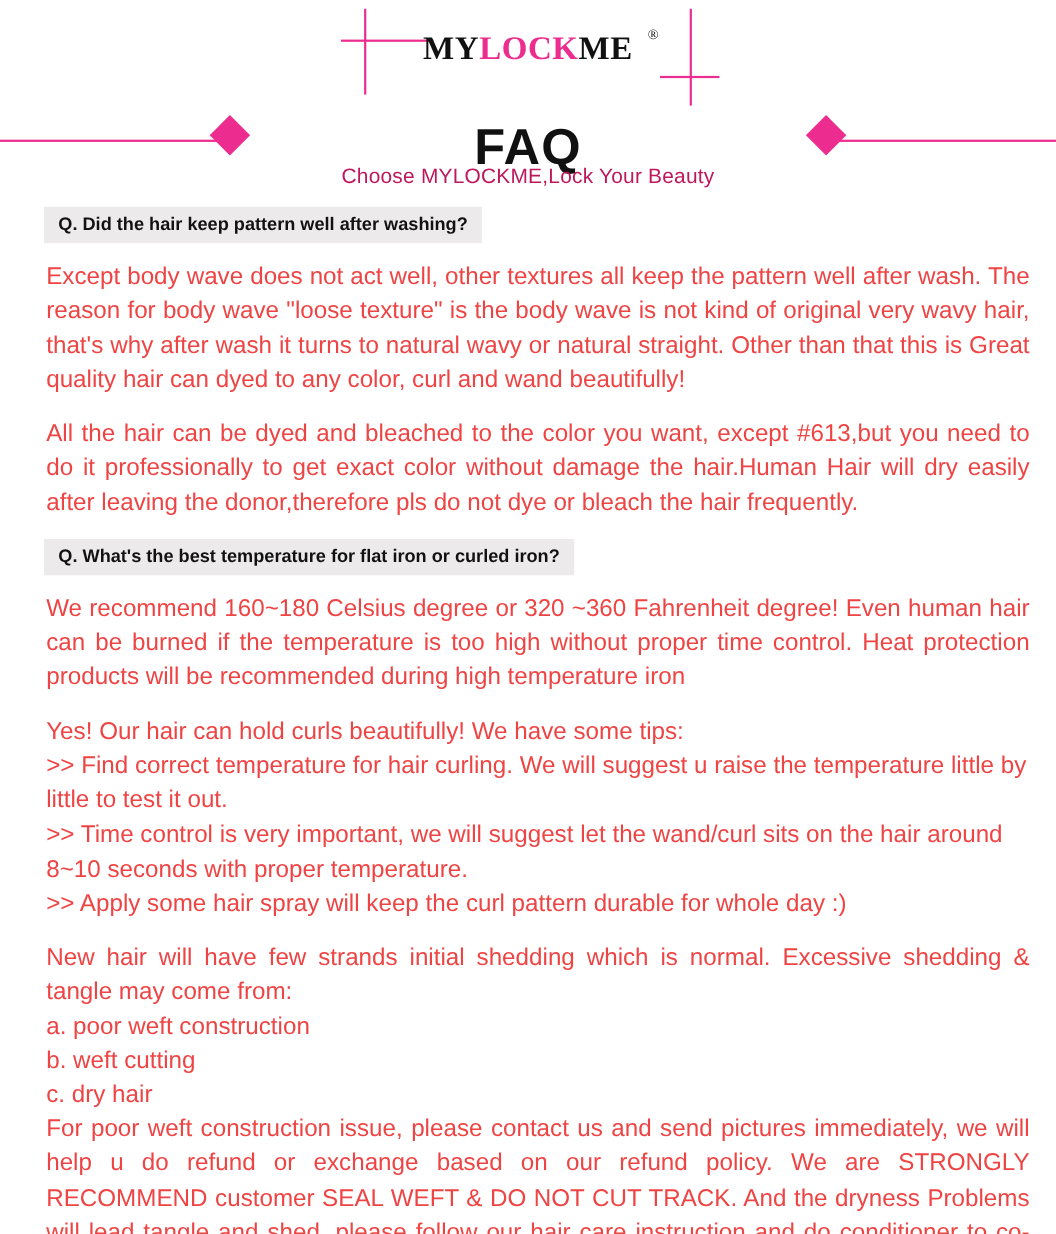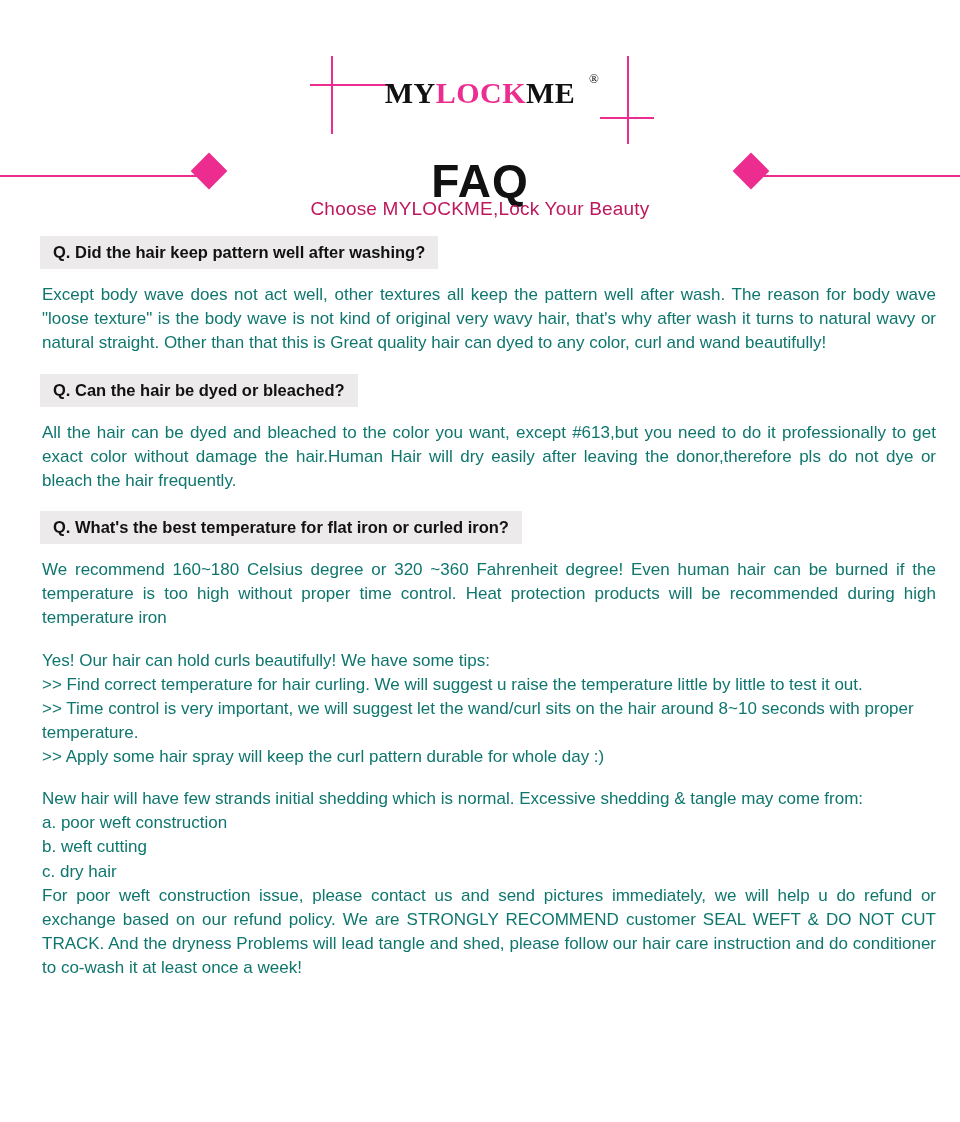--- a/index.html
+++ b/index.html
@@ -13,21 +13,20 @@
     font-family: "Liberation Sans", sans-serif;
     color: #1a1a1a;
     position: relative;
     overflow: hidden;
   }
 
   
   .header {
     position: relative;
     height: 188px;
-    margin-top: 48px;
   }
 
   .logo-area {
     position: absolute;
     left: 0;
     right: 0;
     top: 8px;
     text-align: center;
   }
 
@@ -145,23 +144,23 @@
     background: #eceaea;
     font-weight: bold;
     font-size: 16.5px;
     color: #121212;
     padding: 7px 13px 8px 13px;
     margin: 0 0 4px 0;
     line-height: 1.1;
   }
 
   .answer {
-    font-size: 17px;
+    font-size: 22px;
     line-height: 1.42;
-    color: #0f766e;
+    color: #ef4444;
     text-align: justify;
     margin: 10px 0 18px 2px;
     white-space: pre-line;
   }
   .answer.no-justify { text-align: left; }
 
   .block { margin-bottom: 2px; }
 </style>
 </head>
 <body>
@@ -187,21 +186,20 @@
 </div>
 
 <div class="content">
 
   <div class="block">
     <div class="q-box">Q. Did the hair keep pattern well after washing?</div>
     <div class="answer">Except body wave does not act well, other textures all keep the pattern well after wash. The reason for body wave "loose texture" is the body wave is not kind of original very wavy hair, that's why after wash it turns to natural wavy or natural straight. Other than that this is Great quality hair can dyed to any color, curl and wand beautifully!</div>
   </div>
 
   <div class="block">
-    <div class="q-box">Q. Can the hair be dyed or bleached?</div>
     <div class="answer">All the hair can be dyed and bleached to the color you want, except #613,but you need to do it professionally to get exact color without damage the hair.Human Hair will dry easily after leaving the donor,therefore pls do not dye or bleach the hair frequently.</div>
   </div>
 
   <div class="block">
     <div class="q-box">Q. What's the best temperature for flat iron or curled iron?</div>
     <div class="answer">We recommend 160~180 Celsius degree or 320 ~360 Fahrenheit degree! Even human hair can be burned if the temperature is too high without proper time control. Heat protection products will be recommended during high temperature iron</div>
   </div>
 
   <div class="block">
     <div class="answer no-justify">Yes! Our hair can hold curls beautifully! We have some tips:

